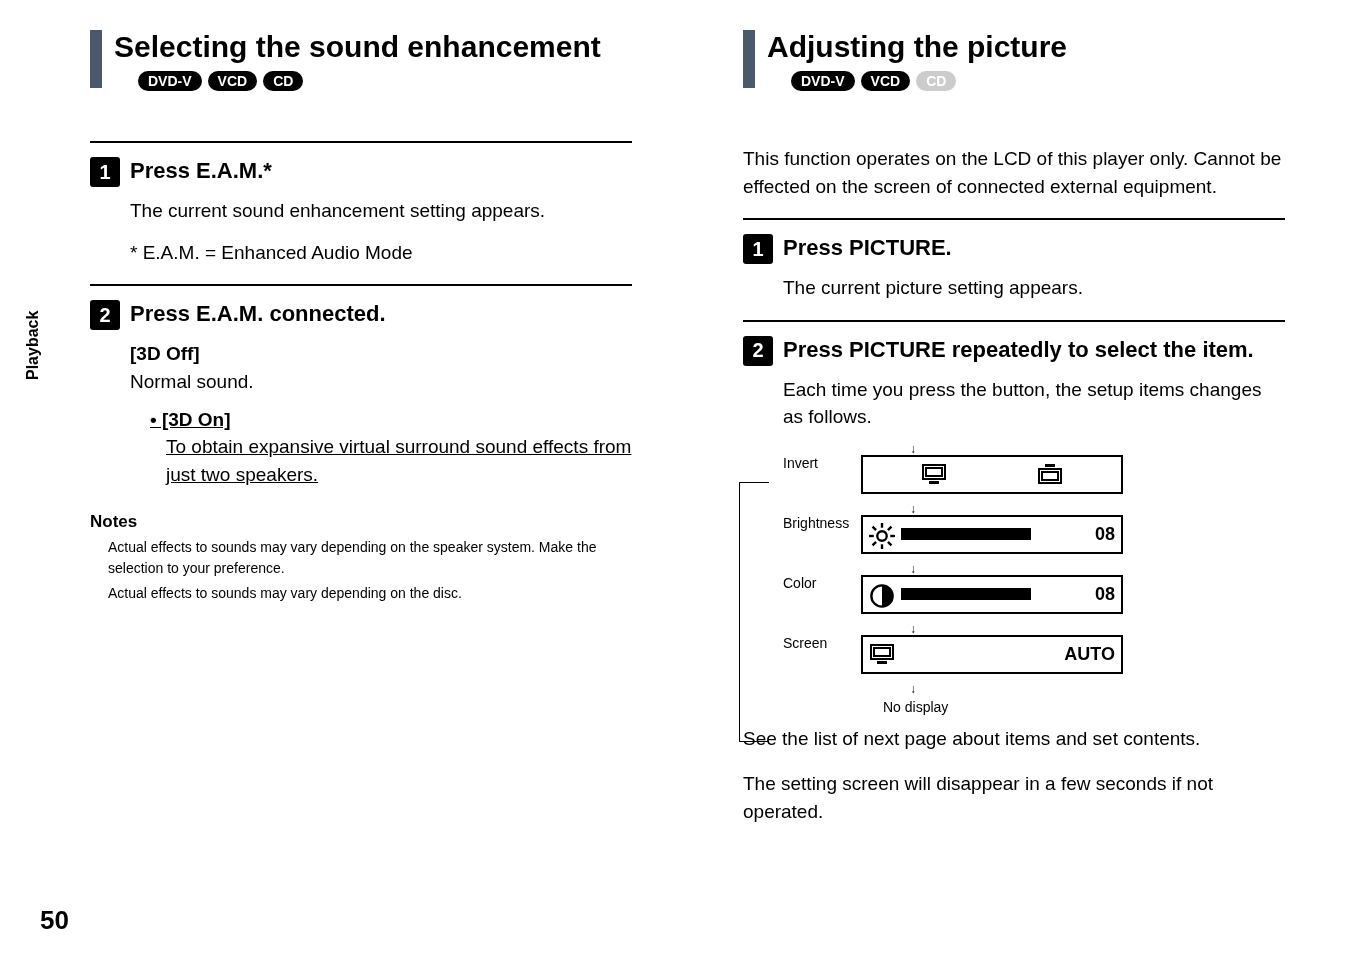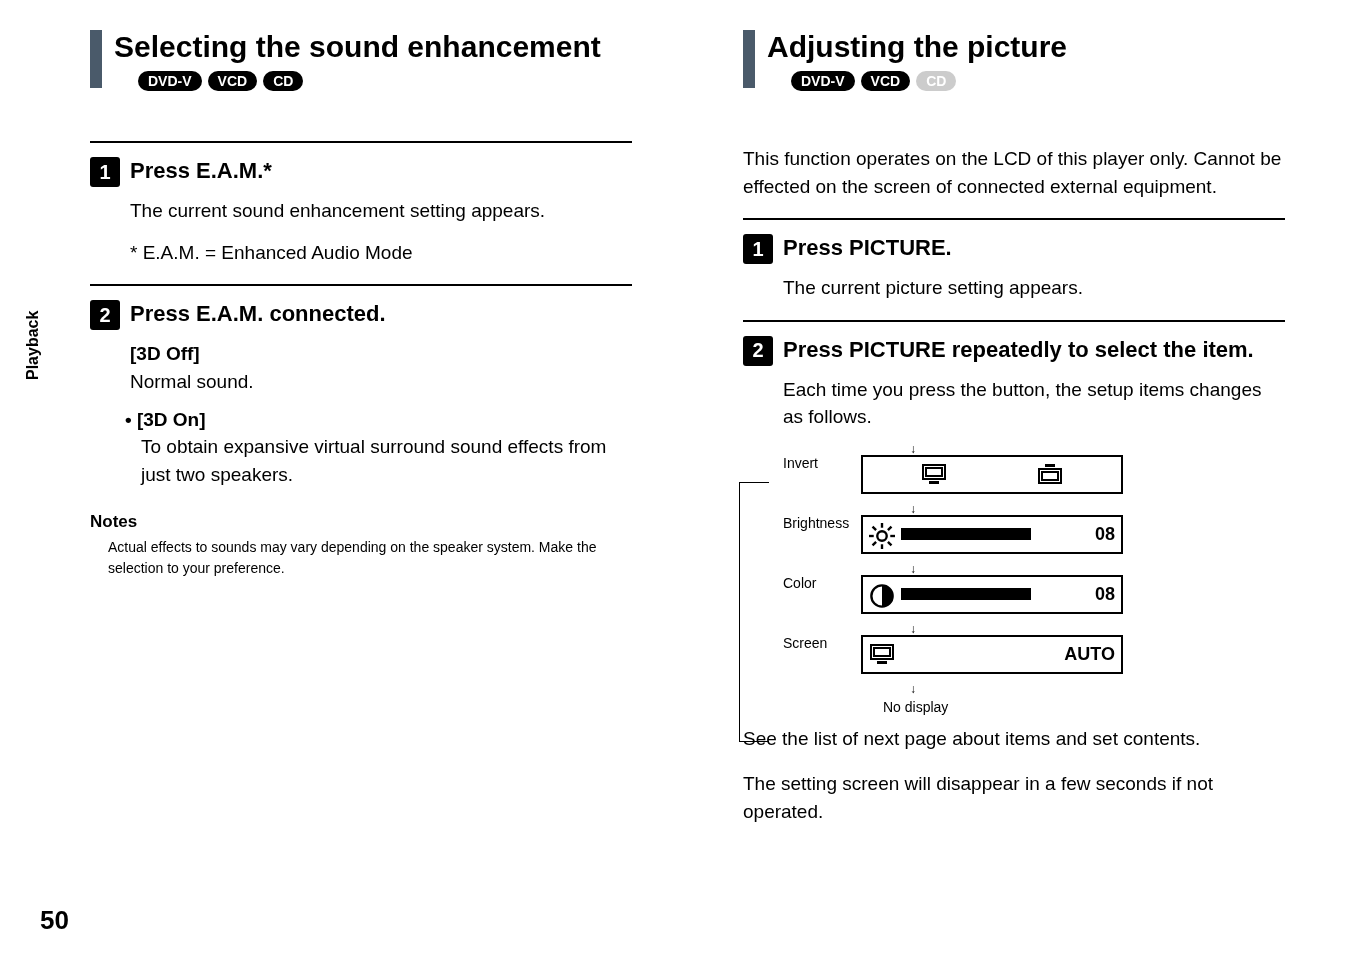--- a/index.html
+++ b/index.html
@@ -15,21 +15,21 @@
     .badge { background: #000000; color: #fff; font-weight: bold; font-size: 14px; padding: 2px 10px; border-radius: 10px; }
     .badge.disabled { background: #ccc; color: #fff; }
     hr.sep { border: none; border-top: 2px solid #000; margin: 50px 0 14px 0; }
     hr.sep.short { margin-top: 18px; }
     .step { display: flex; align-items: flex-start; margin-bottom: 6px; }
     .step-num { width: 30px; height: 30px; background: #000; color: #fff; font-weight: bold; font-size: 20px; display: flex; align-items: center; justify-content: center; margin-right: 10px; border-radius: 3px; flex-shrink: 0; }
     .step-title { font-size: 22px; font-weight: bold; line-height: 1.3; }
     .body { font-size: 19px; line-height: 1.45; margin-left: 40px; margin-top: 10px; margin-bottom: 14px; }
     .body.no-indent { margin-left: 0; }
     .bold { font-weight: bold; }
-    .sub-bullet { margin-left: 35px; margin-top: 14px; }
+    .sub-bullet { margin-left: 60px; margin-top: 14px; text-decoration: underline; }
     .sub-bullet .bullet-title { font-weight: bold; font-size: 19px; }
     .notes-h { font-weight: bold; font-size: 17px; margin-top: 24px; }
     .notes-body { font-size: 14px; line-height: 1.45; margin-left: 18px; margin-top: 5px; }
     .page-num { position: absolute; left: 40px; bottom: 18px; font-size: 26px; font-weight: bold; }
     .diagram { margin: 12px 0 8px 40px; position: relative; width: 340px; }
     .dg-row { display: flex; align-items: flex-start; height: 50px; position: relative; }
     .dg-label { width: 78px; font-size: 14px; text-align: left; }
     .dg-box { border: 2px solid #000; height: 39px; display: flex; align-items: center; padding: 0 6px; gap: 6px; flex: 1; }
     .dg-box .icon { width: 26px; height: 22px; flex-shrink: 0; }
     .dg-box .bar { height: 12px; background: #000; width: 130px; }
@@ -77,20 +77,21 @@
       <div class="bold">[3D Off]</div>
       <div>Normal sound.</div>
     </div>
     <div class="sub-bullet">
       <div class="bullet-title">• [3D On]</div>
       <div class="body" style="margin-left:16px; margin-top:2px;">To obtain expansive virtual surround sound effects from just two speakers.</div>
     </div>
 
     <div class="notes-h">Notes</div>
     <div class="notes-body">Actual effects to sounds may vary depending on the speaker system. Make the selection to your preference.</div>
+    <div class="notes-body">Actual effects to sounds may vary depending on the disc.</div>
   </div>
 
   <div class="col right" style="position:relative;">
     <div class="title-block">
       <div class="accent"></div>
       <div>
         <div class="title">Adjusting the picture</div>
         <div class="badges">
           <span class="badge">DVD-V</span>
           <span class="badge">VCD</span>

